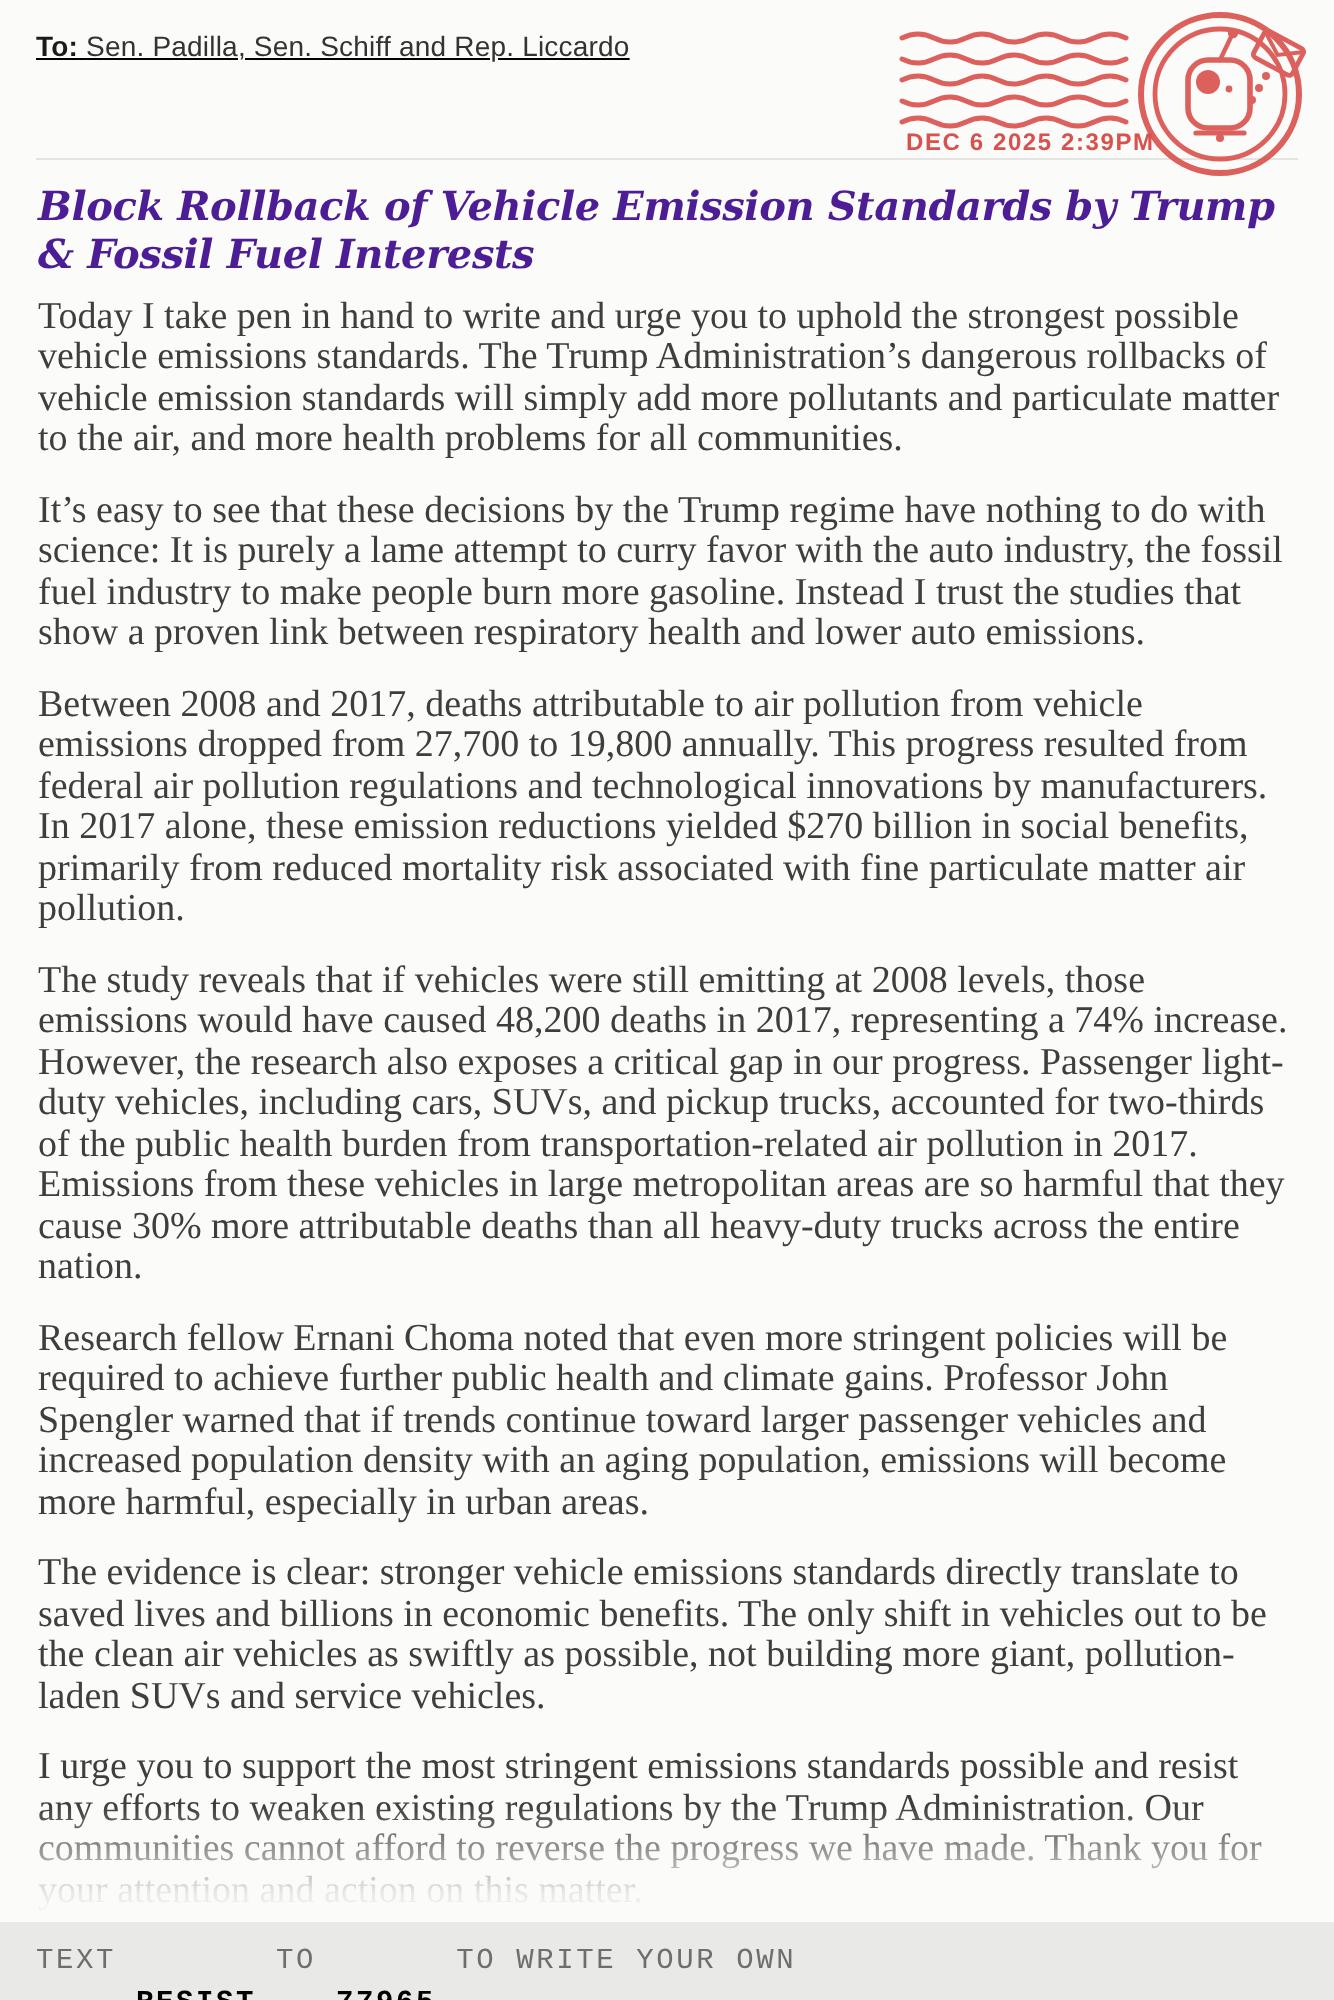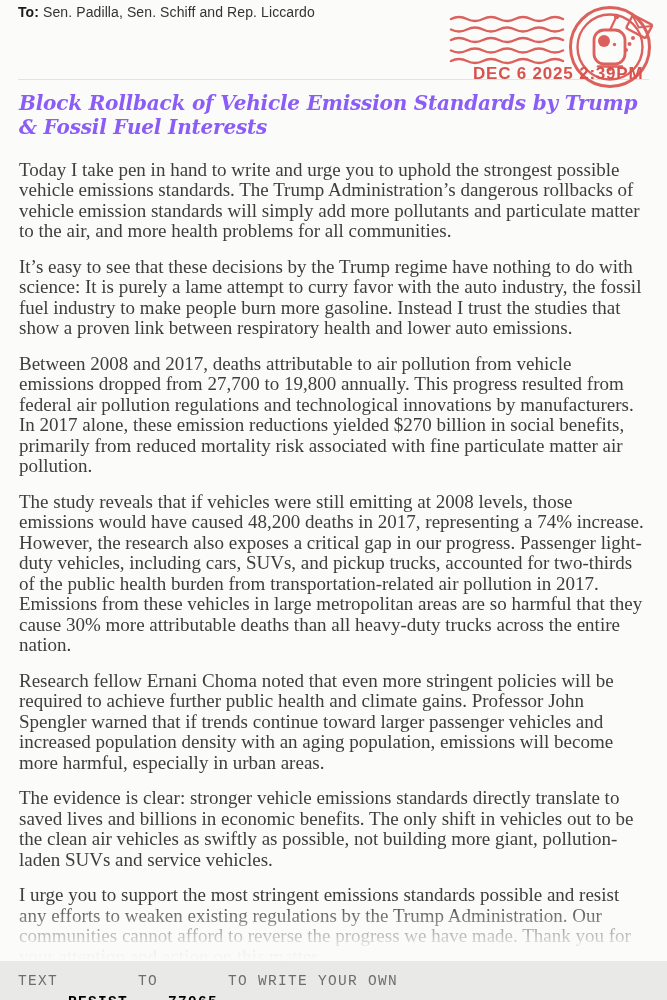--- a/index.html
+++ b/index.html
@@ -7,40 +7,40 @@
   .page {
     position: relative;
     width: 667px;
     height: 1000px;
     margin: 0 auto;
     background: #fbfbfa;
     overflow: hidden;
     font-family: "Liberation Sans", sans-serif;
   }
   
-  .header { position: relative; height: 79px; padding: 4px 18px 0; }
+  .header { position: relative; height: 79px; padding: 15px 18px 0; text-decoration: underline; }
   .to-line { font-size: 14px; color: #333331; letter-spacing: 0.1px; }
   .to-label { font-weight: 700; color: #1b1b19; }
   .postmark { position: absolute; top: 3px; right: 4px; width: 218px; height: 88px; color: #d9514d; }
   .postmark svg { display: block; }
   .postmark-date {
-    position: absolute; left: 28px; top: 61px;
+    position: absolute; left: 8px; top: 61px;
     font-family: "Liberation Sans", sans-serif;
-    font-weight: 700; font-size: 17px; letter-spacing: 0.8px;
+    font-weight: 700; font-size: 12px; letter-spacing: 0.8px;
     color: currentColor; white-space: nowrap;
   }
   .divider { border: none; border-top: 1px solid #e3e3e1; margin: 0 18px; }
   
   .letter { padding: 11px 19px 0; }
   .letter-title {
     font-family: "DejaVu Serif", "Liberation Serif", serif;
     font-style: italic; font-weight: 700;
     font-size: 20px; line-height: 1.22;
-    color: #8b5cf6; letter-spacing: -0.2px;
-    margin-bottom: 20px;
+    color: #4c1d95; letter-spacing: -0.2px;
+    margin-bottom: 9px;
   }
   .letter p {
     font-family: "Liberation Serif", "DejaVu Serif", serif;
     font-size: 19px; line-height: 20.5px;
     color: #3e3e3c;
     margin-bottom: 15px;
   }
   
   .fade-overlay {
     position: absolute; left: 0; right: 0; bottom: 39px; height: 58px;

